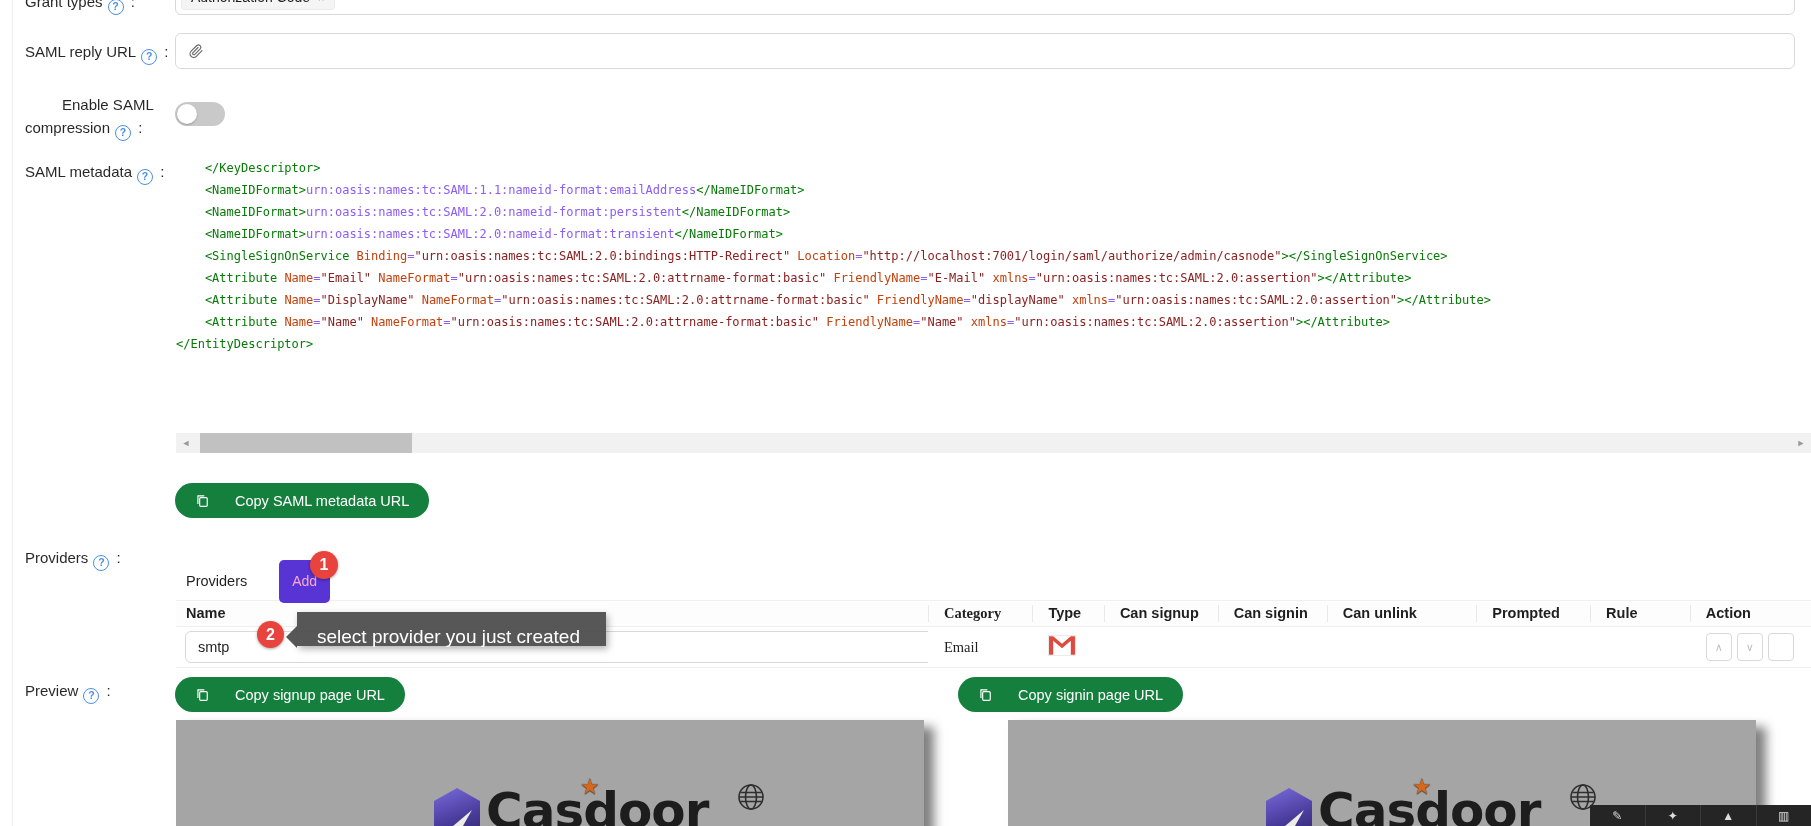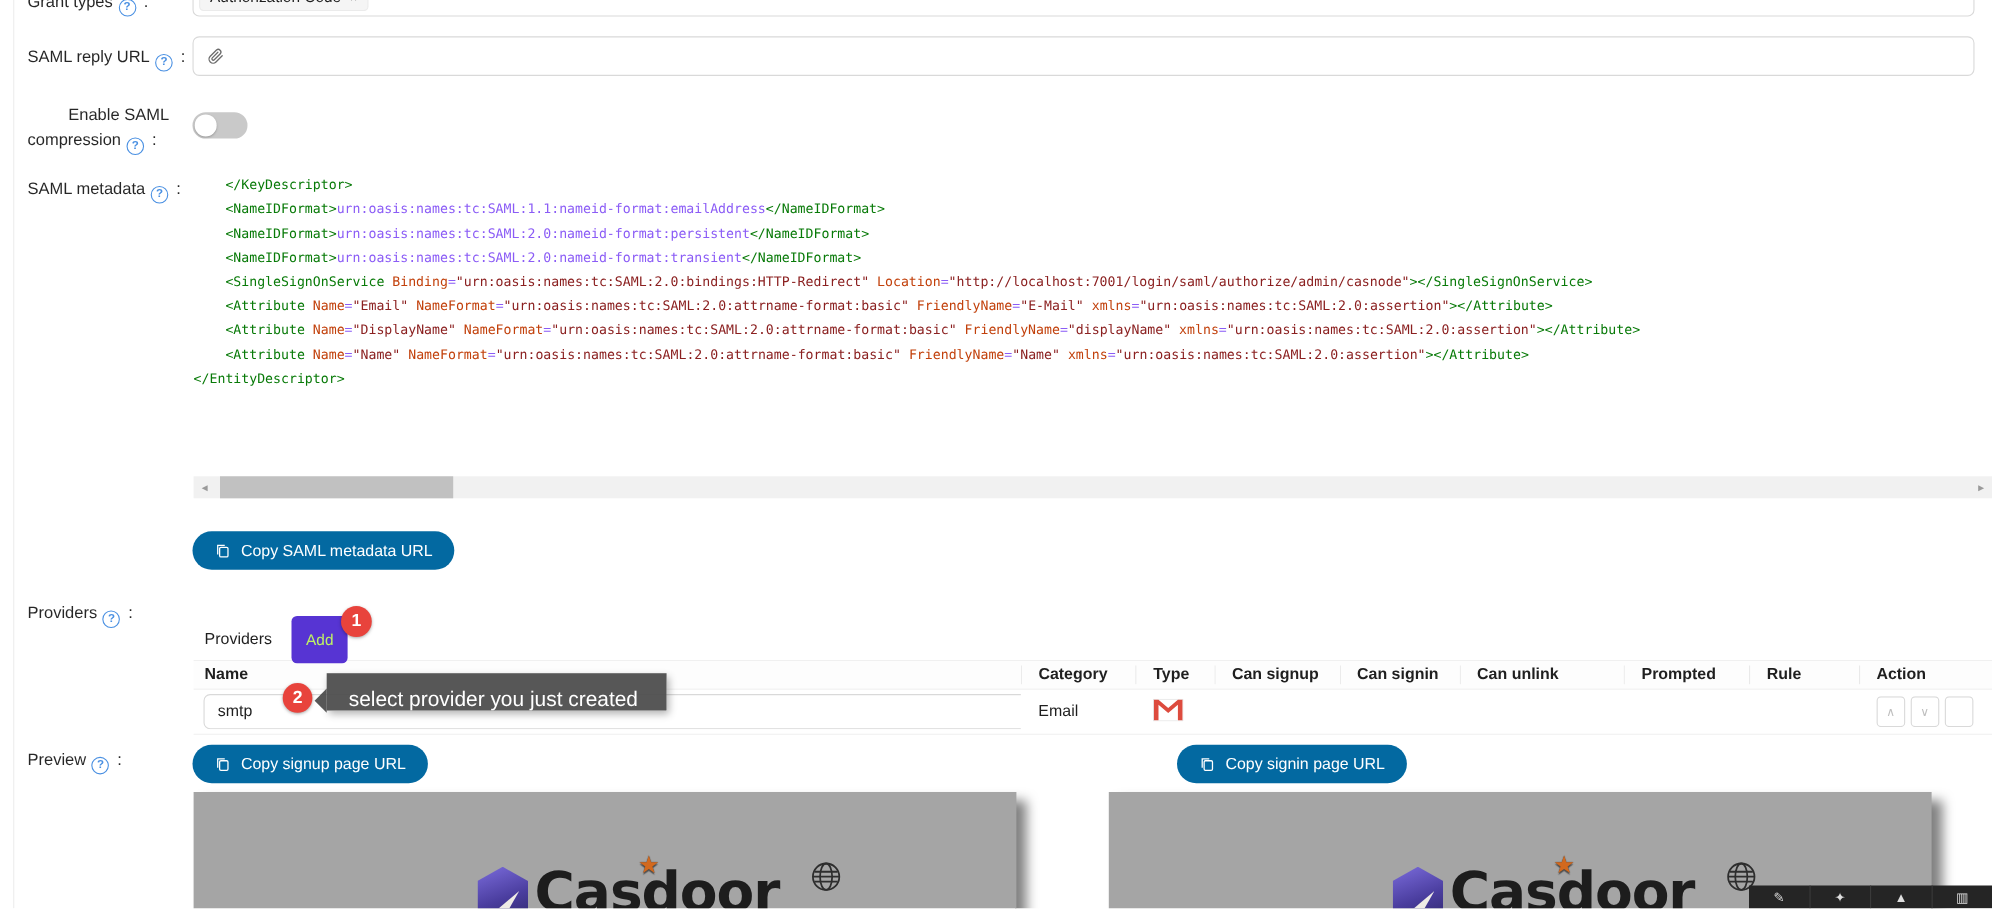--- a/index.html
+++ b/index.html
@@ -41,40 +41,40 @@
   .tok-k{color:#8b5cf6;}
 
   
   .hscroll{position:absolute;left:176px;top:433px;width:1635px;height:20px;background:#f1f1f1;}
   .hs-arrow{position:absolute;top:0;width:20px;height:20px;color:#9a9a9a;font-size:9px;line-height:20px;
     text-align:center;cursor:pointer;}
   .hs-left{left:0;} .hs-right{right:0;}
   .hs-thumb{position:absolute;left:24px;top:0;width:212px;height:20px;background:#c1c1c1;cursor:grab;}
 
   
-  .pbtn{position:absolute;display:flex;align-items:center;gap:10px;height:35px;padding:0 20px;
-    background:#0369a1;border:none;border-radius:18px;color:#fff;font-size:14.5px;
+  .pbtn{position:absolute;display:flex;align-items:center;gap:26px;height:35px;padding:0 20px;
+    background:#15803d;border:none;border-radius:18px;color:#fff;font-size:14.5px;
     font-family:inherit;cursor:pointer;white-space:nowrap;}
   .pbtn svg{flex:none;}
 
   
   .ptable{position:absolute;left:176px;top:562px;width:1637px;font-size:14.5px;}
   .t-title{height:38px;display:flex;align-items:center;padding-left:10px;border-bottom:1px solid #f0f0f0;}
-  .add-btn{margin-left:18px;height:43px;padding:0 13px;background:#5734d3;color:#bef264;border:none;
+  .add-btn{margin-left:32px;height:43px;padding:0 13px;background:#5734d3;color:#f9a8d4;border:none;
     border-radius:5px;font-size:14px;font-family:inherit;cursor:pointer;}
   .t-head{display:flex;height:25px;background:#fdfdfd;border-bottom:1px solid #efefef;align-items:center;
     font-weight:600;}
   .t-head .cell{position:relative;box-sizing:border-box;padding-left:16px;height:100%;line-height:25px;
     overflow:hidden;white-space:nowrap;}
   .t-head .cell:first-child{padding-left:10px;}
   .t-head .cell + .cell::before{content:"";position:absolute;left:0;top:4px;width:1px;height:17px;background:#e9e9e9;}
   .t-row{display:flex;height:40px;border-bottom:1px solid #f0f0f0;align-items:center;}
   .t-row .cell{box-sizing:border-box;padding-left:16px;overflow:hidden;white-space:nowrap;}
   .t-row .cell:first-child{padding-left:9px;}
-  .c0{width:799px;} .c1{width:110px;} .c2{width:75px;} .c3{width:120px;} .c4{width:115px;}
+  .c0{width:799px;} .c1{width:110px;font-family:Liberation Serif, serif;} .c2{width:75px;} .c3{width:120px;} .c4{width:115px;}
   .c5{width:125px;} .c6{width:120px;margin-left:31px;} .c7{width:105px;} .c8{width:130px;}
 
   .prov-select{width:780px;height:32px;border:1px solid #d9d9d9;border-radius:6px;box-sizing:border-box;
     display:flex;align-items:center;justify-content:space-between;padding:0 12px;cursor:pointer;background:#fff;}
   .prov-select .chev{color:#bfbfbf;font-size:12px;}
 
   .gmail{display:inline-block;vertical-align:middle;}
 
   .abtn{width:24px;height:26px;border:1px solid #d9d9d9;border-radius:4px;background:#fff;color:#bfbfbf;
     font-size:11px;display:inline-flex;align-items:center;justify-content:center;margin-right:5px;cursor:pointer;}
@@ -225,21 +225,21 @@
 
   <button class="pbtn" style="left:175px;top:677px;">
     <span style="display:flex;">
         <svg width="14" height="15" viewBox="0 0 24 24">
           <rect x="8" y="7" width="13" height="15" rx="2" fill="none" stroke="#fff" stroke-width="2"></rect>
           <path d="M16 4H5v14" fill="none" stroke="#fff" stroke-width="2"></path>
         </svg>
       </span>
     <span>Copy signup page URL</span>
   </button>
-  <button class="pbtn" style="left:1070px;top:677px;">
+  <button class="pbtn" style="left:958px;top:677px;">
     <span style="display:flex;">
         <svg width="14" height="15" viewBox="0 0 24 24">
           <rect x="8" y="7" width="13" height="15" rx="2" fill="none" stroke="#fff" stroke-width="2"></rect>
           <path d="M16 4H5v14" fill="none" stroke="#fff" stroke-width="2"></path>
         </svg>
       </span>
     <span>Copy signin page URL</span>
   </button>
 
   <div class="panel panel-l">

